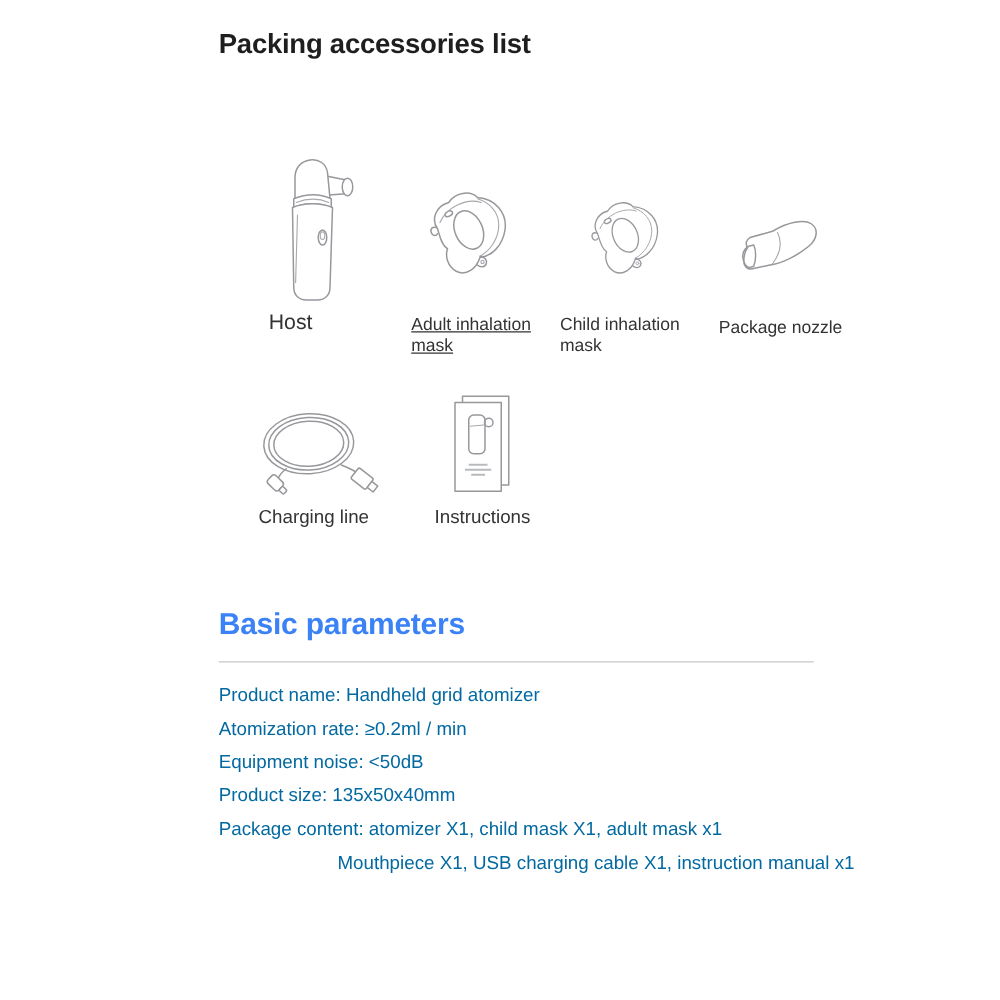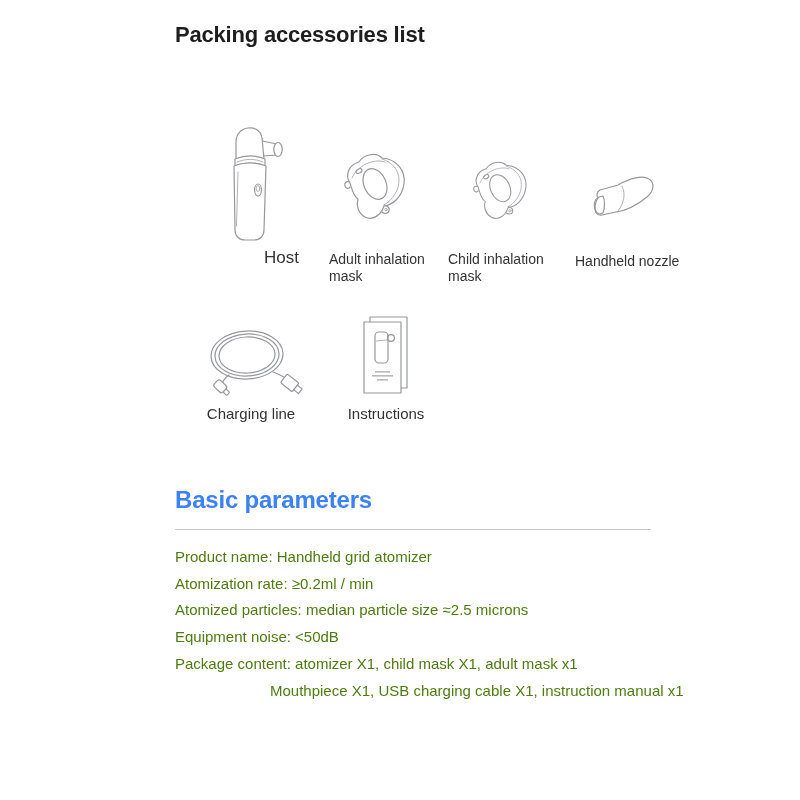--- a/index.html
+++ b/index.html
@@ -23,25 +23,25 @@
   }
   .art { position: absolute; }
   .art svg { display: block; width: 100%; height: 100%; }
   .item-label {
     position: absolute;
     font-size: 14px;
     line-height: 17px;
     color: #333333;
   }
   .label-host {
-    left: 215px; top: 249px; width: 72px;
-    text-align: right;
+    left: 203px; top: 249px; width: 72px;
+    text-align: left;
     font-size: 17px;
   }
-  .label-adult { left: 317px; top: 251px; width: 108px; }
+  .label-adult { left: 317px; top: 251px; width: 108px; text-decoration: underline; }
   .label-child { left: 436px; top: 251px; width: 108px; }
   .label-nozzle { left: 563px; top: 253px; width: 130px; }
   .label-cable { left: 186px; top: 405px; width: 106px; text-align: center; font-size: 15px; }
   .label-manual { left: 331px; top: 405px; width: 86px; text-align: center; font-size: 15px; }
   .specs-title {
     position: absolute;
     left: 163px; top: 486px;
     font-size: 24px;
     font-weight: 700;
     color: #3b82f6;
@@ -56,21 +56,21 @@
   .spec-list {
     position: absolute;
     left: 163px; top: 543px;
     width: 560px;
   }
   .spec-line {
     height: 26.8px;
     display: flex;
     align-items: center;
     font-size: 15px;
-    color: #4d7c0f;
+    color: #0369a1;
   }
   .spec-line.indent { padding-left: 95px; }
   .lineart { stroke: #97989c; stroke-width: 1.2; fill: none; stroke-linecap: round; stroke-linejoin: round; }
   .lineart-fill { stroke: #97989c; stroke-width: 1.2; fill: #ffffff; stroke-linecap: round; stroke-linejoin: round; }
   .lineart-thin { stroke: #a8a9ad; stroke-width: 0.9; fill: none; stroke-linecap: round; }
   .graybar { fill: #b9babd; }
 </style>
 </head>
 <body>
 
@@ -122,21 +122,21 @@
   </div>
   <div class="item-label label-child">Child inhalation mask</div>
 
   <div class="art" style="left:576px; top:170px; width:72px; height:52px;">
     <svg viewBox="0 0 72 52">
       <path class="lineart-fill" d="M10,28 C8,25 9,22 12,20 L30,15 C42,8 55,5 61,9 C67,13 66,21 59,27 C48,36 36,41 28,42 L14,45 C10,46 7,43 7,39 C7,35 8,31 10,28 Z"></path>
       <path class="lineart" d="M7,39 C5,34 7,29 11,27 L15,26 C17,30 17,38 15,43 L12,44 C9,44 8,42 7,39 Z"></path>
       <path class="lineart-thin" d="M34,16 C38,24 36,33 30,41"></path>
     </svg>
   </div>
-  <div class="item-label label-nozzle">Handheld nozzle</div>
+  <div class="item-label label-nozzle">Package nozzle</div>
 
   <div class="art" style="left:185px; top:323px; width:108px; height:78px;">
     <svg viewBox="0 0 108 78">
       <ellipse class="lineart" cx="50" cy="32" rx="36" ry="24" transform="rotate(-3 50 32)"></ellipse>
       <ellipse class="lineart" cx="50" cy="32" rx="32" ry="21" transform="rotate(-3 50 32)"></ellipse>
       <ellipse class="lineart" cx="50" cy="32" rx="28" ry="18" transform="rotate(-3 50 32)"></ellipse>
       <path class="lineart" d="M76,49 C84,52 89,55 92,58"></path>
       <g transform="rotate(38 92 60)">
         <rect class="lineart-fill" x="85" y="54" width="15" height="11" rx="1.5"></rect>
         <rect class="lineart-fill" x="100" y="56.5" width="6" height="6"></rect>
@@ -163,19 +163,19 @@
     </svg>
   </div>
   <div class="item-label label-manual">Instructions</div>
 
   <h2 class="specs-title">Basic parameters</h2>
   <div class="divider"></div>
 
   <div class="spec-list">
     <div class="spec-line">Product name: Handheld grid atomizer</div>
     <div class="spec-line">Atomization rate: ≥0.2ml / min</div>
-    <div class="spec-line">Atomized particles: median particle size ≈2.5 microns</div>
     <div class="spec-line">Equipment noise: &lt;50dB</div>
+    <div class="spec-line">Product size: 135x50x40mm</div>
     <div class="spec-line">Package content: atomizer X1, child mask X1, adult mask x1</div>
     <div class="spec-line indent">Mouthpiece X1, USB charging cable X1, instruction manual x1</div>
   </div>
 
 </div>
 
 </body></html>

